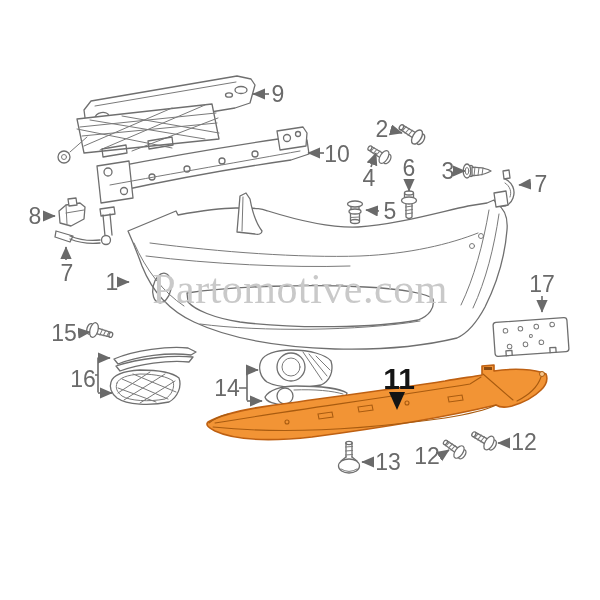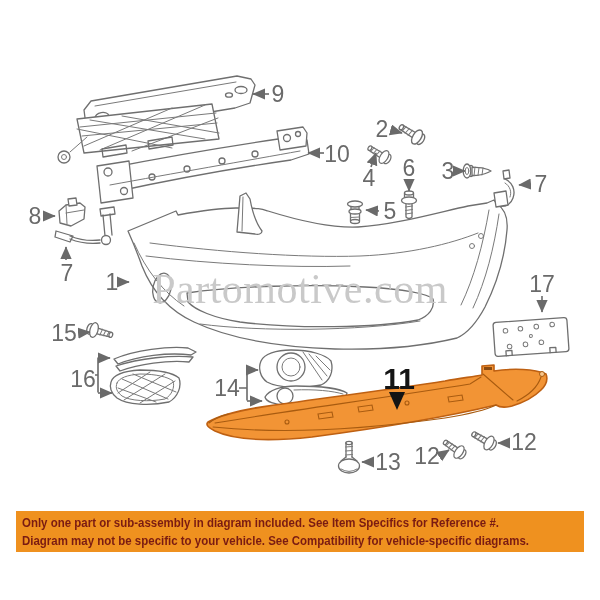--- a/index.html
+++ b/index.html
@@ -249,18 +249,14 @@
     <text class="num" x="64" y="341">15</text>
     <text class="num" x="83" y="387">16</text>
     <text class="num" x="227" y="396">14</text>
     <text class="numb" x="399" y="389">11</text>
     <text class="num" x="388" y="470">13</text>
     <text class="num" x="427" y="464">12</text>
     <text class="num" x="524" y="450">12</text>
   </g>
 </svg>
 
-  <div class="notice">
-    <div class="notice-line">Only one part or sub-assembly in diagram included. See Item Specifics for Reference #.</div>
-    <div class="notice-line">Diagram may not be specific to your vehicle. See Compatibility for vehicle-specific diagrams.</div>
-  </div>
 
 </div>
 
 </body></html>

